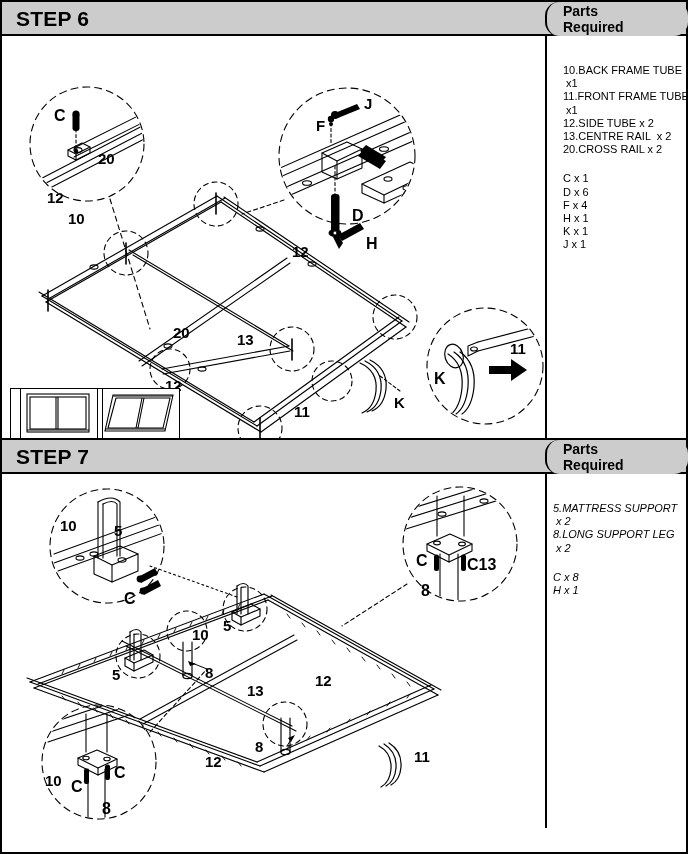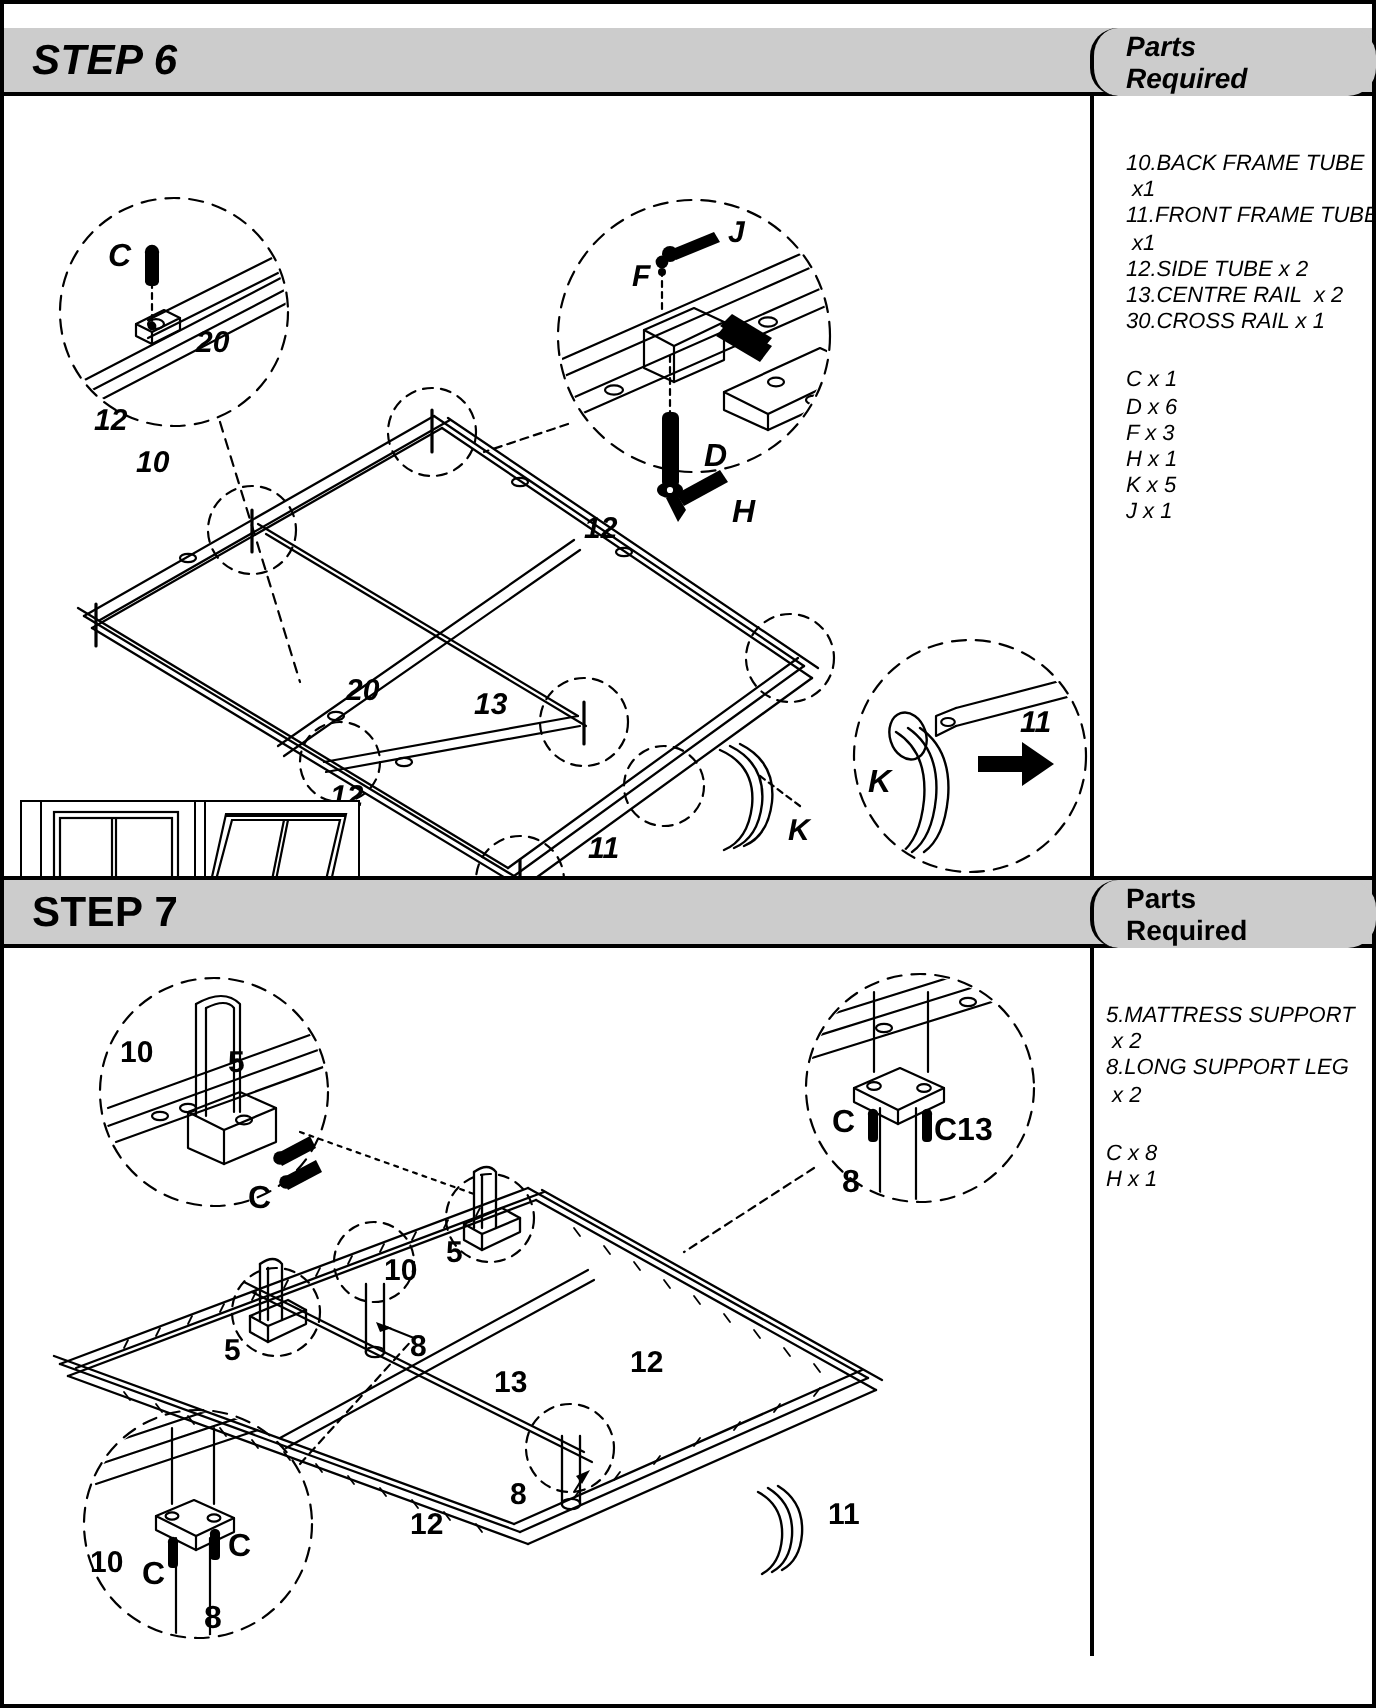--- a/index.html
+++ b/index.html
@@ -118,45 +118,45 @@
     left: 85px; top: 0;
     width: 1px; height: 68px;
     background: #000;
   }
 </style>
 </head>
 <body>
 
 <div class="page">
 
-  <div class="step" id="s6" style="top:12px; height:380px;font-style:italic;">
+  <div class="step" id="s6" style="top:0; height:380px;">
 
     <div class="step-head">
       <div class="step-title">STEP 6</div>
     </div>
 
     <div class="parts-head">
       <div>Parts</div>
       <div>Required</div>
     </div>
 
     <div class="parts-body" style="height:428px;padding-left:16px;">
       <div class="ln">10.BACK FRAME TUBE</div>
       <div class="ln"> x1</div>
       <div class="ln">11.FRONT FRAME TUBE</div>
       <div class="ln"> x1</div>
       <div class="ln">12.SIDE TUBE x 2</div>
       <div class="ln">13.CENTRE RAIL  x 2</div>
-      <div class="ln">30.CROSS RAIL x 1</div>
+      <div class="ln">20.CROSS RAIL x 2</div>
       <div class="gap"></div>
       <div class="ln">C x 1</div>
       <div class="ln">D x 6</div>
-      <div class="ln">F x 3</div>
+      <div class="ln">F x 4</div>
       <div class="ln">H x 1</div>
-      <div class="ln">K x 5</div>
+      <div class="ln">K x 1</div>
       <div class="ln">J x 1</div>
     </div>
 
     <div class="canvas" style="height:428px;">
       <svg width="543" height="428" viewBox="0 0 543 428">
         <g fill="none" stroke="#000" stroke-width="1.1" stroke-linecap="round" stroke-linejoin="round">
 
           <circle cx="85" cy="108" r="57" stroke-dasharray="7 5"></circle>
           <g clip-path="url(#clipTL)">
 

